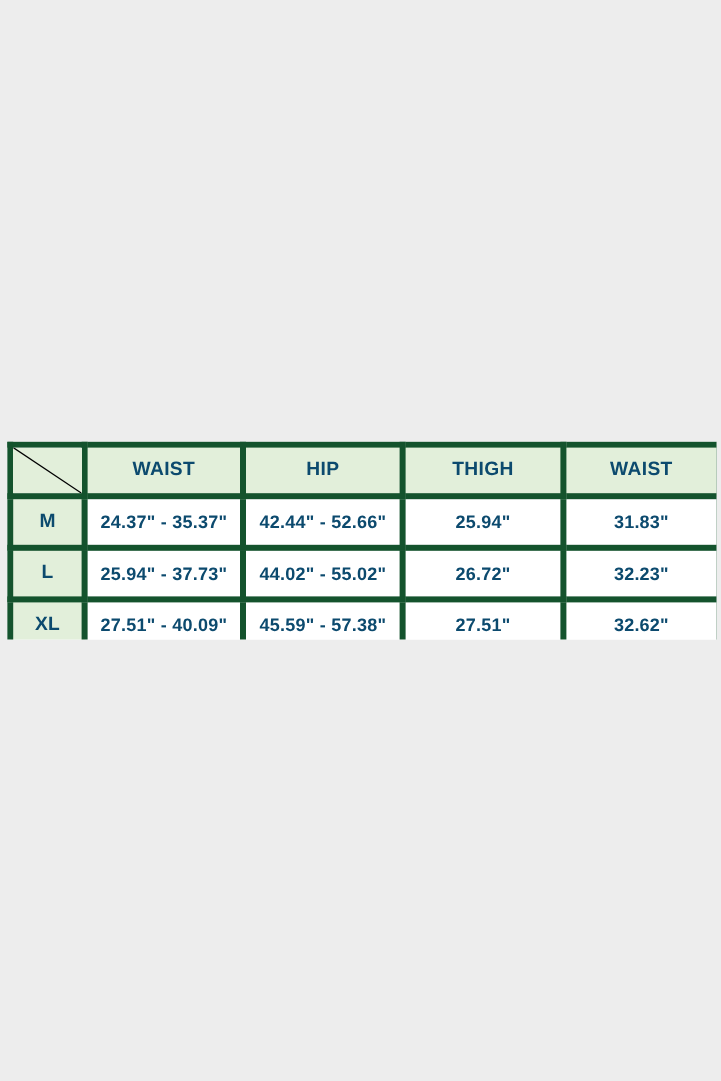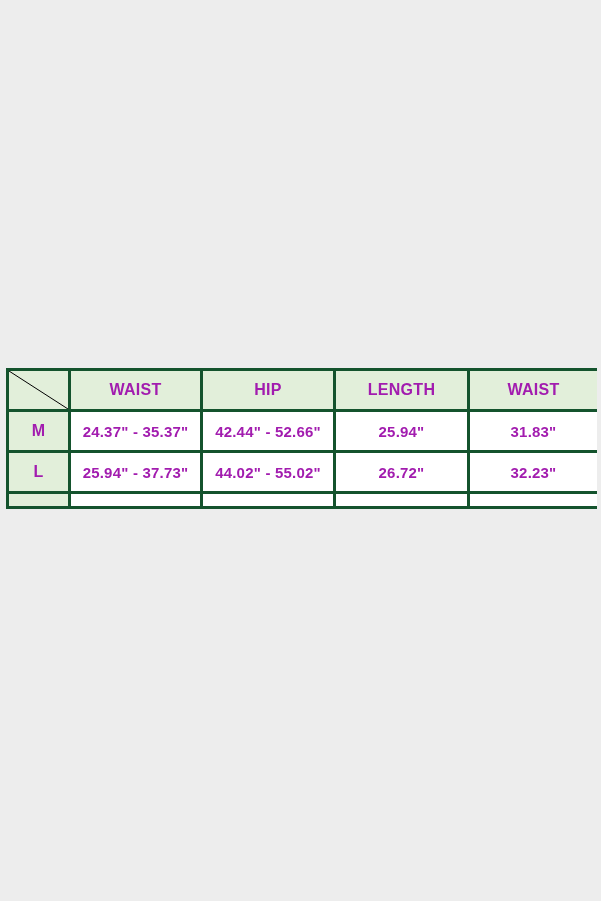--- a/index.html
+++ b/index.html
@@ -29,25 +29,25 @@
   }
   table.size-chart {
     border-collapse: collapse;
     table-layout: fixed;
     width: 591px;
     background: #ffffff;
     border: 2px solid #000000;
   }
   table.size-chart th,
   table.size-chart td {
-    border: 3px solid #14532d;
+    border: 5px solid #14532d;
     padding: 0;
     text-align: center;
     vertical-align: middle;
-    color: #a21caf;
+    color: #0c4a6e;
   }
   tr.hdr-row th {
     height: 38px;
     background: #e2efda;
     font-size: 16px;
     font-weight: 700;
     letter-spacing: 0.3px;
   }
   th.corner-cell {
     background: #ffffff;
@@ -96,37 +96,44 @@
       </colgroup>
       <tbody>
           <tr class="hdr-row">
         <th class="corner-cell">
           <svg viewBox="0 0 100 100" preserveAspectRatio="none">
             <line x1="0" y1="0" x2="100" y2="100" stroke="#000000" stroke-width="1" vector-effect="non-scaling-stroke"></line>
           </svg>
         </th>
         <th>WAIST</th>
         <th>HIP</th>
-        <th>LENGTH</th>
+        <th>THIGH</th>
         <th>WAIST</th>
       </tr>
       <tr class="data-row">
         <th class="size-cell">M</th>
         <td>24.37" - 35.37"</td>
         <td>42.44" - 52.66"</td>
         <td>25.94"</td>
         <td>31.83"</td>
       </tr>
       <tr class="data-row">
         <th class="size-cell">L</th>
         <td>25.94" - 37.73"</td>
         <td>44.02" - 55.02"</td>
         <td>26.72"</td>
         <td>32.23"</td>
       </tr>
+      <tr class="data-row">
+        <th class="size-cell">XL</th>
+        <td>27.51" - 40.09"</td>
+        <td>45.59" - 57.38"</td>
+        <td>27.51"</td>
+        <td>32.62"</td>
+      </tr>
       <tr class="cropped-row">
         <th class="size-cell"></th>
         <td></td>
         <td></td>
         <td></td>
         <td></td>
       </tr>
     </tbody>
       </table>
   </div>

